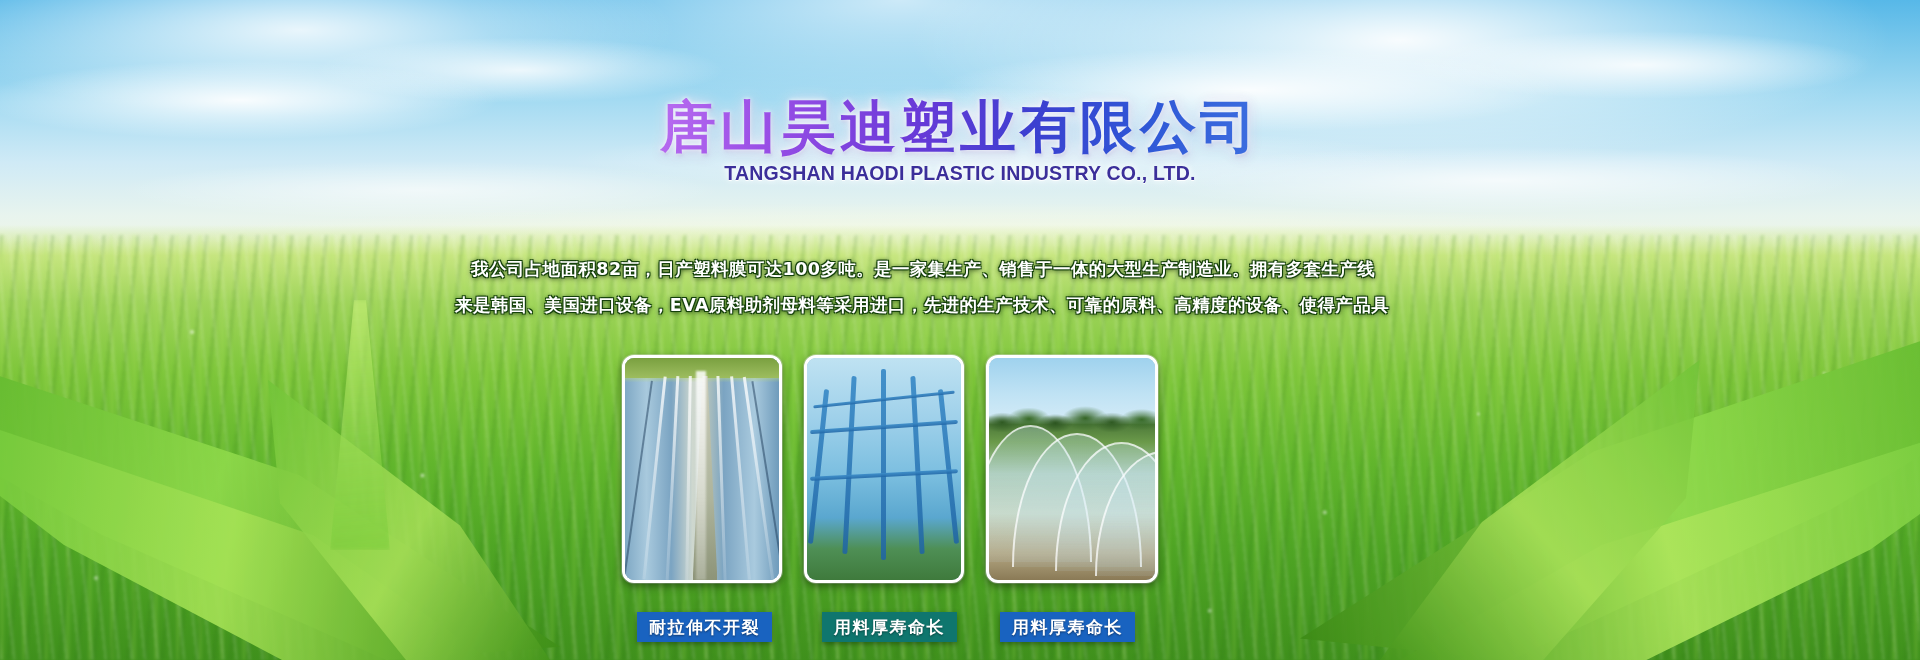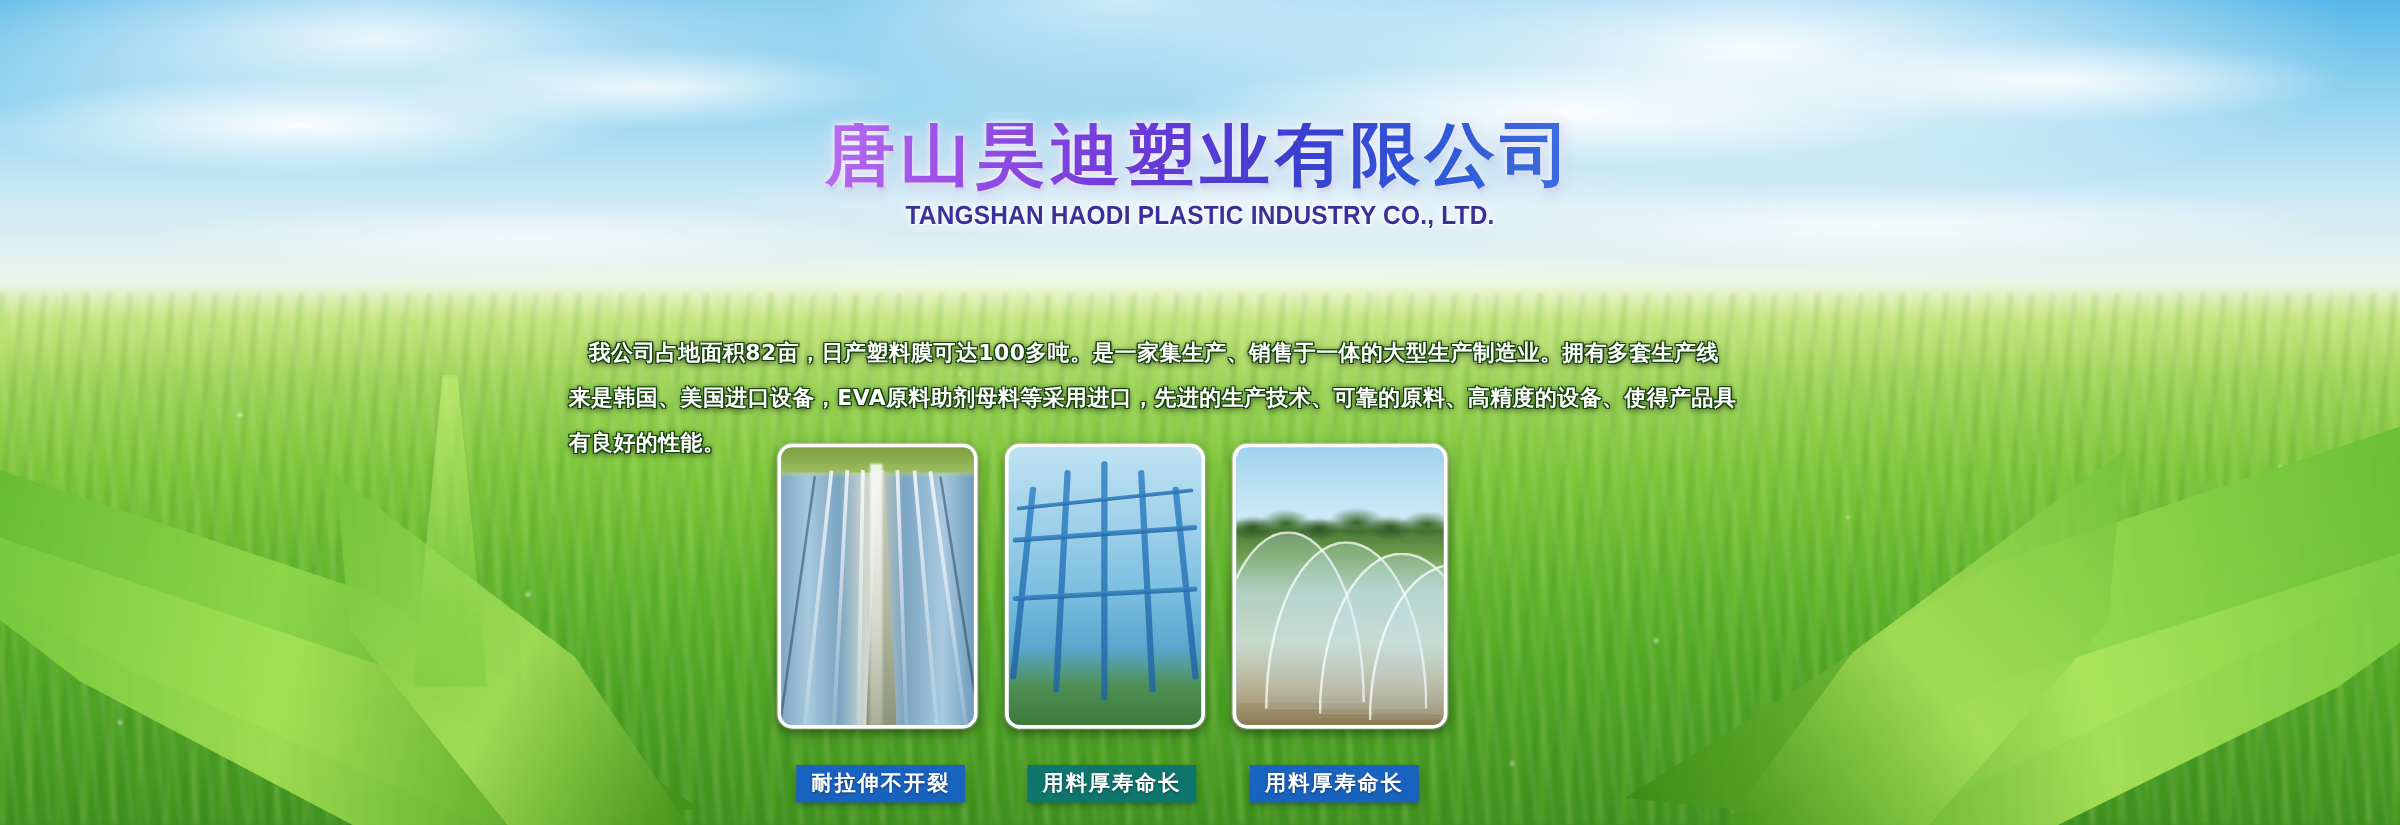--- a/index.html
+++ b/index.html
@@ -118,39 +118,39 @@
     clip-path:polygon(40% 0%, 60% 0%, 100% 100%, 0% 100%);
     opacity:.7; filter:blur(2px);
   }
 
   
   .brand-wrap {
     position:absolute; left:0; top:98px; width:1920px; text-align:center;
   }
   .brand-cn {
     font-size:56px; font-weight:bold; letter-spacing:4px; line-height:1.05;
-    font-family:Liberation Mono, monospace;
+    font-family:Liberation Sans, sans-serif;
     background:linear-gradient(100deg,#b86cf0 0%, #9a4fe6 18%, #6a3ad8 42%, #3c3fd0 62%, #2f57d6 80%, #3d6fe0 100%);
     -webkit-background-clip:text; background-clip:text;
     color:transparent; -webkit-text-fill-color:transparent;
     filter:drop-shadow(0 0 2px rgba(255,255,255,.95)) drop-shadow(0 0 7px rgba(255,255,255,.8)) drop-shadow(1px 2px 1px rgba(70,40,150,.25));
     display:inline-block;
   }
   .brand-en {
     margin-top:4px;
     font-size:21px; font-weight:bold; letter-spacing:.2px;
     color:#3b2f9a;
     transform:scaleX(.93); transform-origin:center;
     text-shadow:0 0 5px rgba(255,255,255,.95), 0 0 10px rgba(255,255,255,.8), 0 1px 0 rgba(255,255,255,.9);
     font-family:"Liberation Sans","DejaVu Sans",sans-serif;
   }
 
   
   .intro {
-    position:absolute; left:455px; top:266px; width:960px;
+    position:absolute; left:455px; top:252px; width:960px;
     font-size:17.5px; font-weight:bold; line-height:2.05;
     color:#ffffff;
     font-family:"DejaVu Sans","Liberation Sans",sans-serif;
     letter-spacing:.4px;
     text-shadow:
       -1px -1px 0 #14400a, 1px -1px 0 #14400a, -1px 1px 0 #14400a, 1px 1px 0 #14400a,
       0 0 4px rgba(10,50,5,.85), 0 2px 5px rgba(0,0,0,.5);
     text-align:left;
   }
   .intro .l1 { display:block; text-indent:16px; }
@@ -276,21 +276,20 @@
   <div class="leaf leafD"></div>
 
   <div class="brand-wrap">
     <div class="brand-cn">唐山昊迪塑业有限公司</div>
     <div class="brand-en">TANGSHAN HAODI PLASTIC INDUSTRY CO., LTD.</div>
   </div>
 
   <div class="intro">
     <span class="l1">我公司占地面积82亩，日产塑料膜可达100多吨。是一家集生产、销售于一体的大型生产制造业。拥有多套生产线</span>
     <span class="l2">来是韩国、美国进口设备，EVA原料助剂母料等采用进口，先进的生产技术、可靠的原料、高精度的设备、使得产品具</span>
-    <span class="l3">有良好的性能。</span>
   </div>
 
   <div class="cards">
 
     <div class="card c1">
       <div class="photo p1">
         <div class="topgrass"></div>
         <div class="path"></div>
         <div class="stripe" style="left:18%;transform:rotate(6deg);"></div>
         <div class="stripe" style="left:30%;transform:rotate(3deg);"></div>

